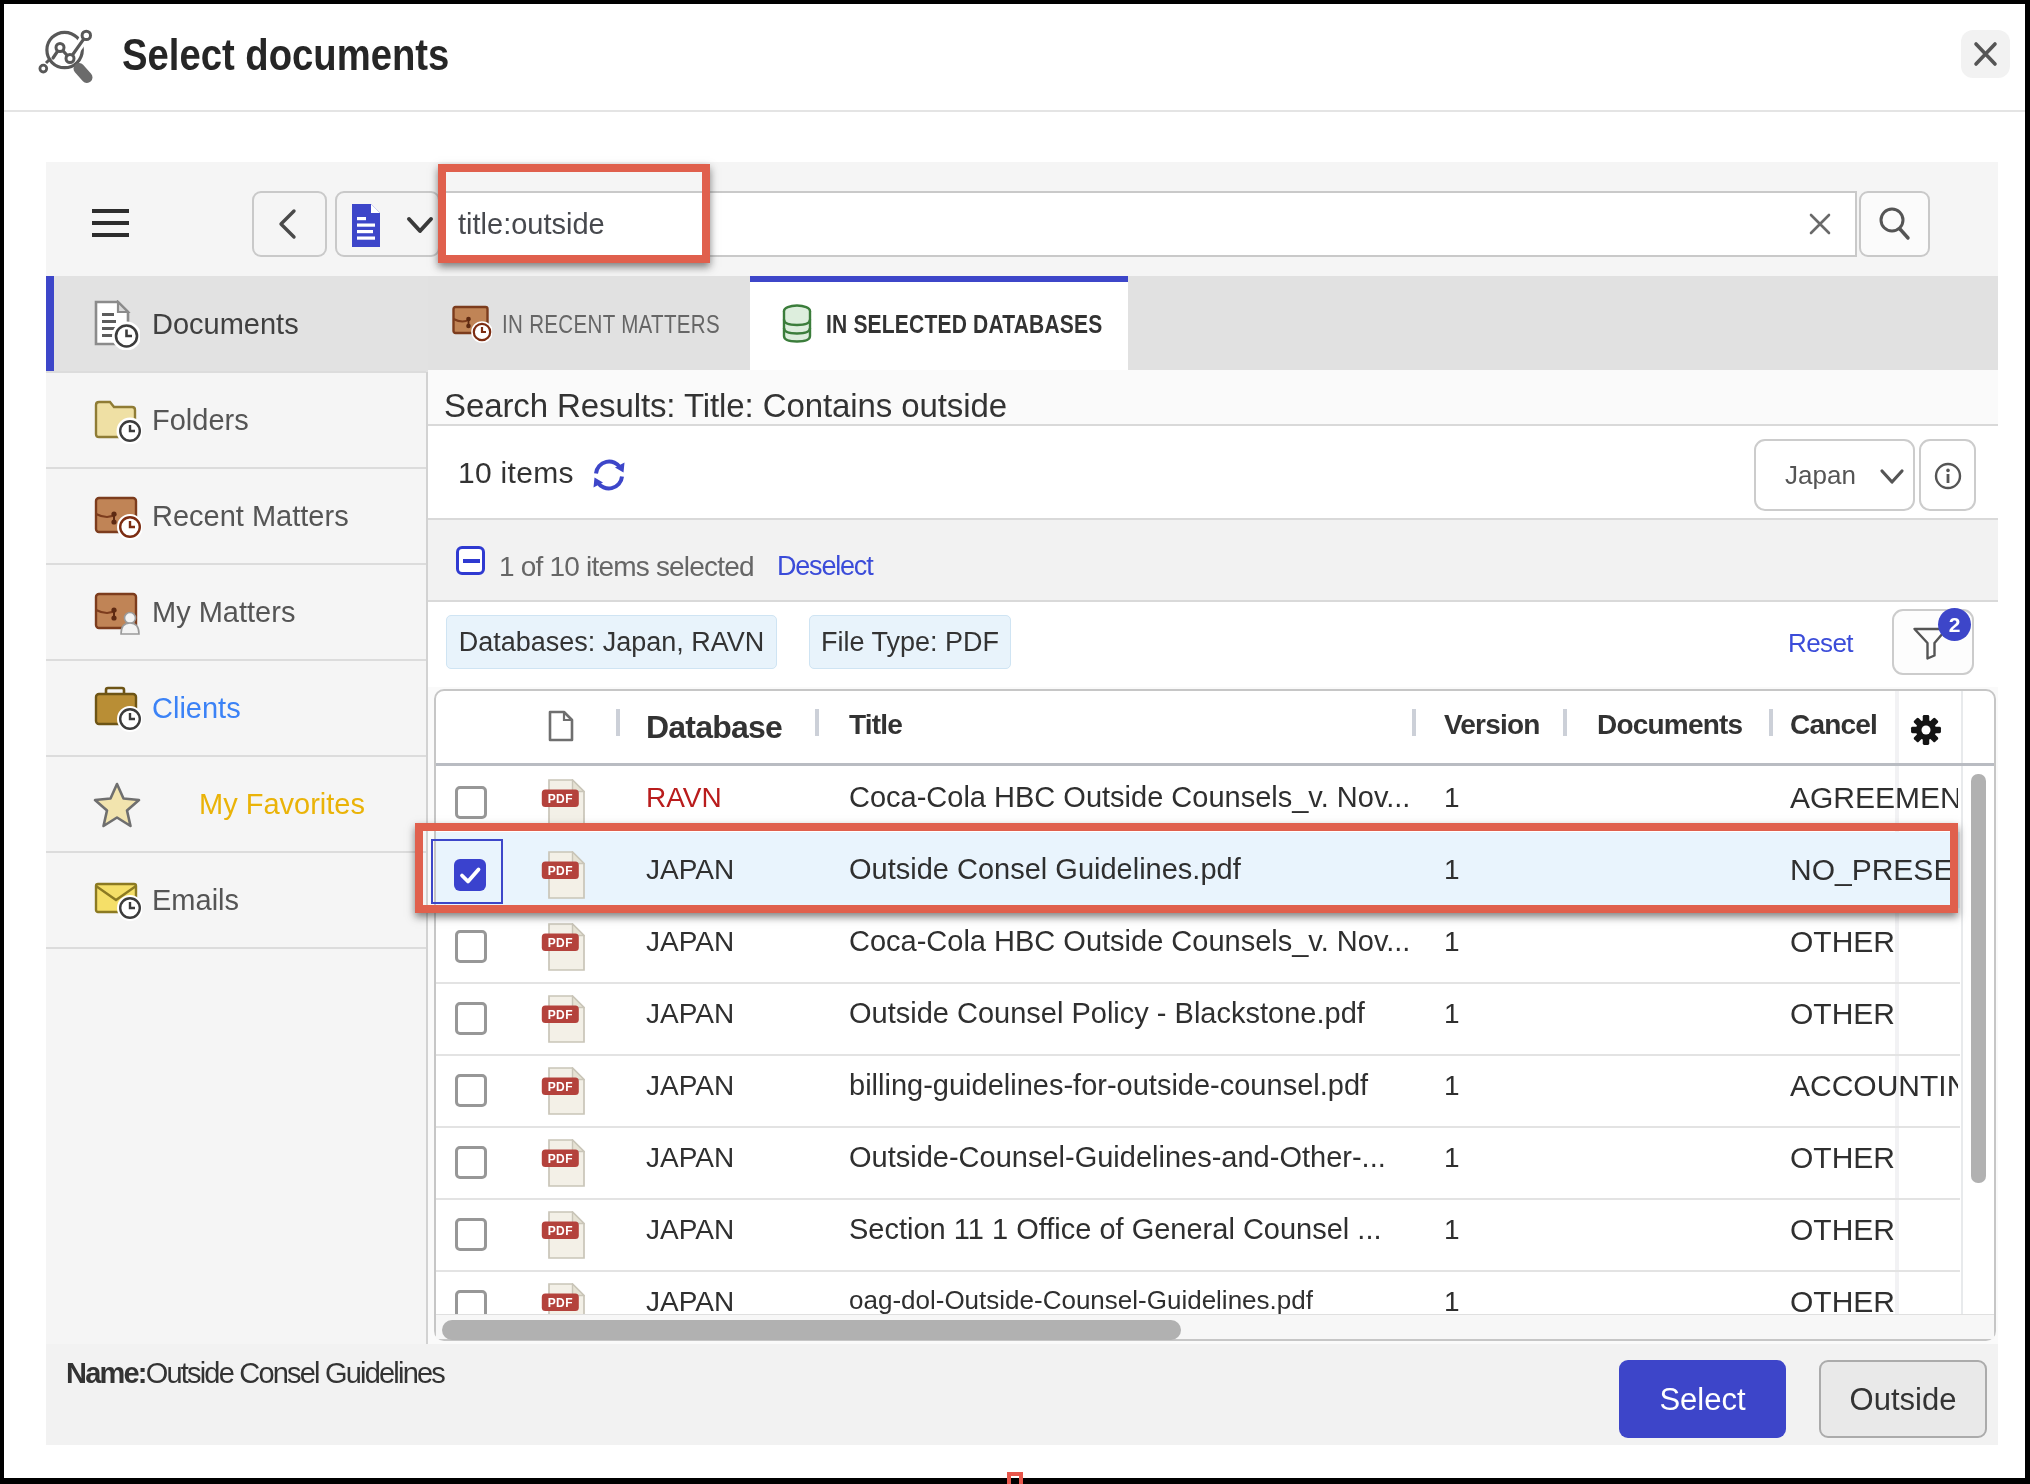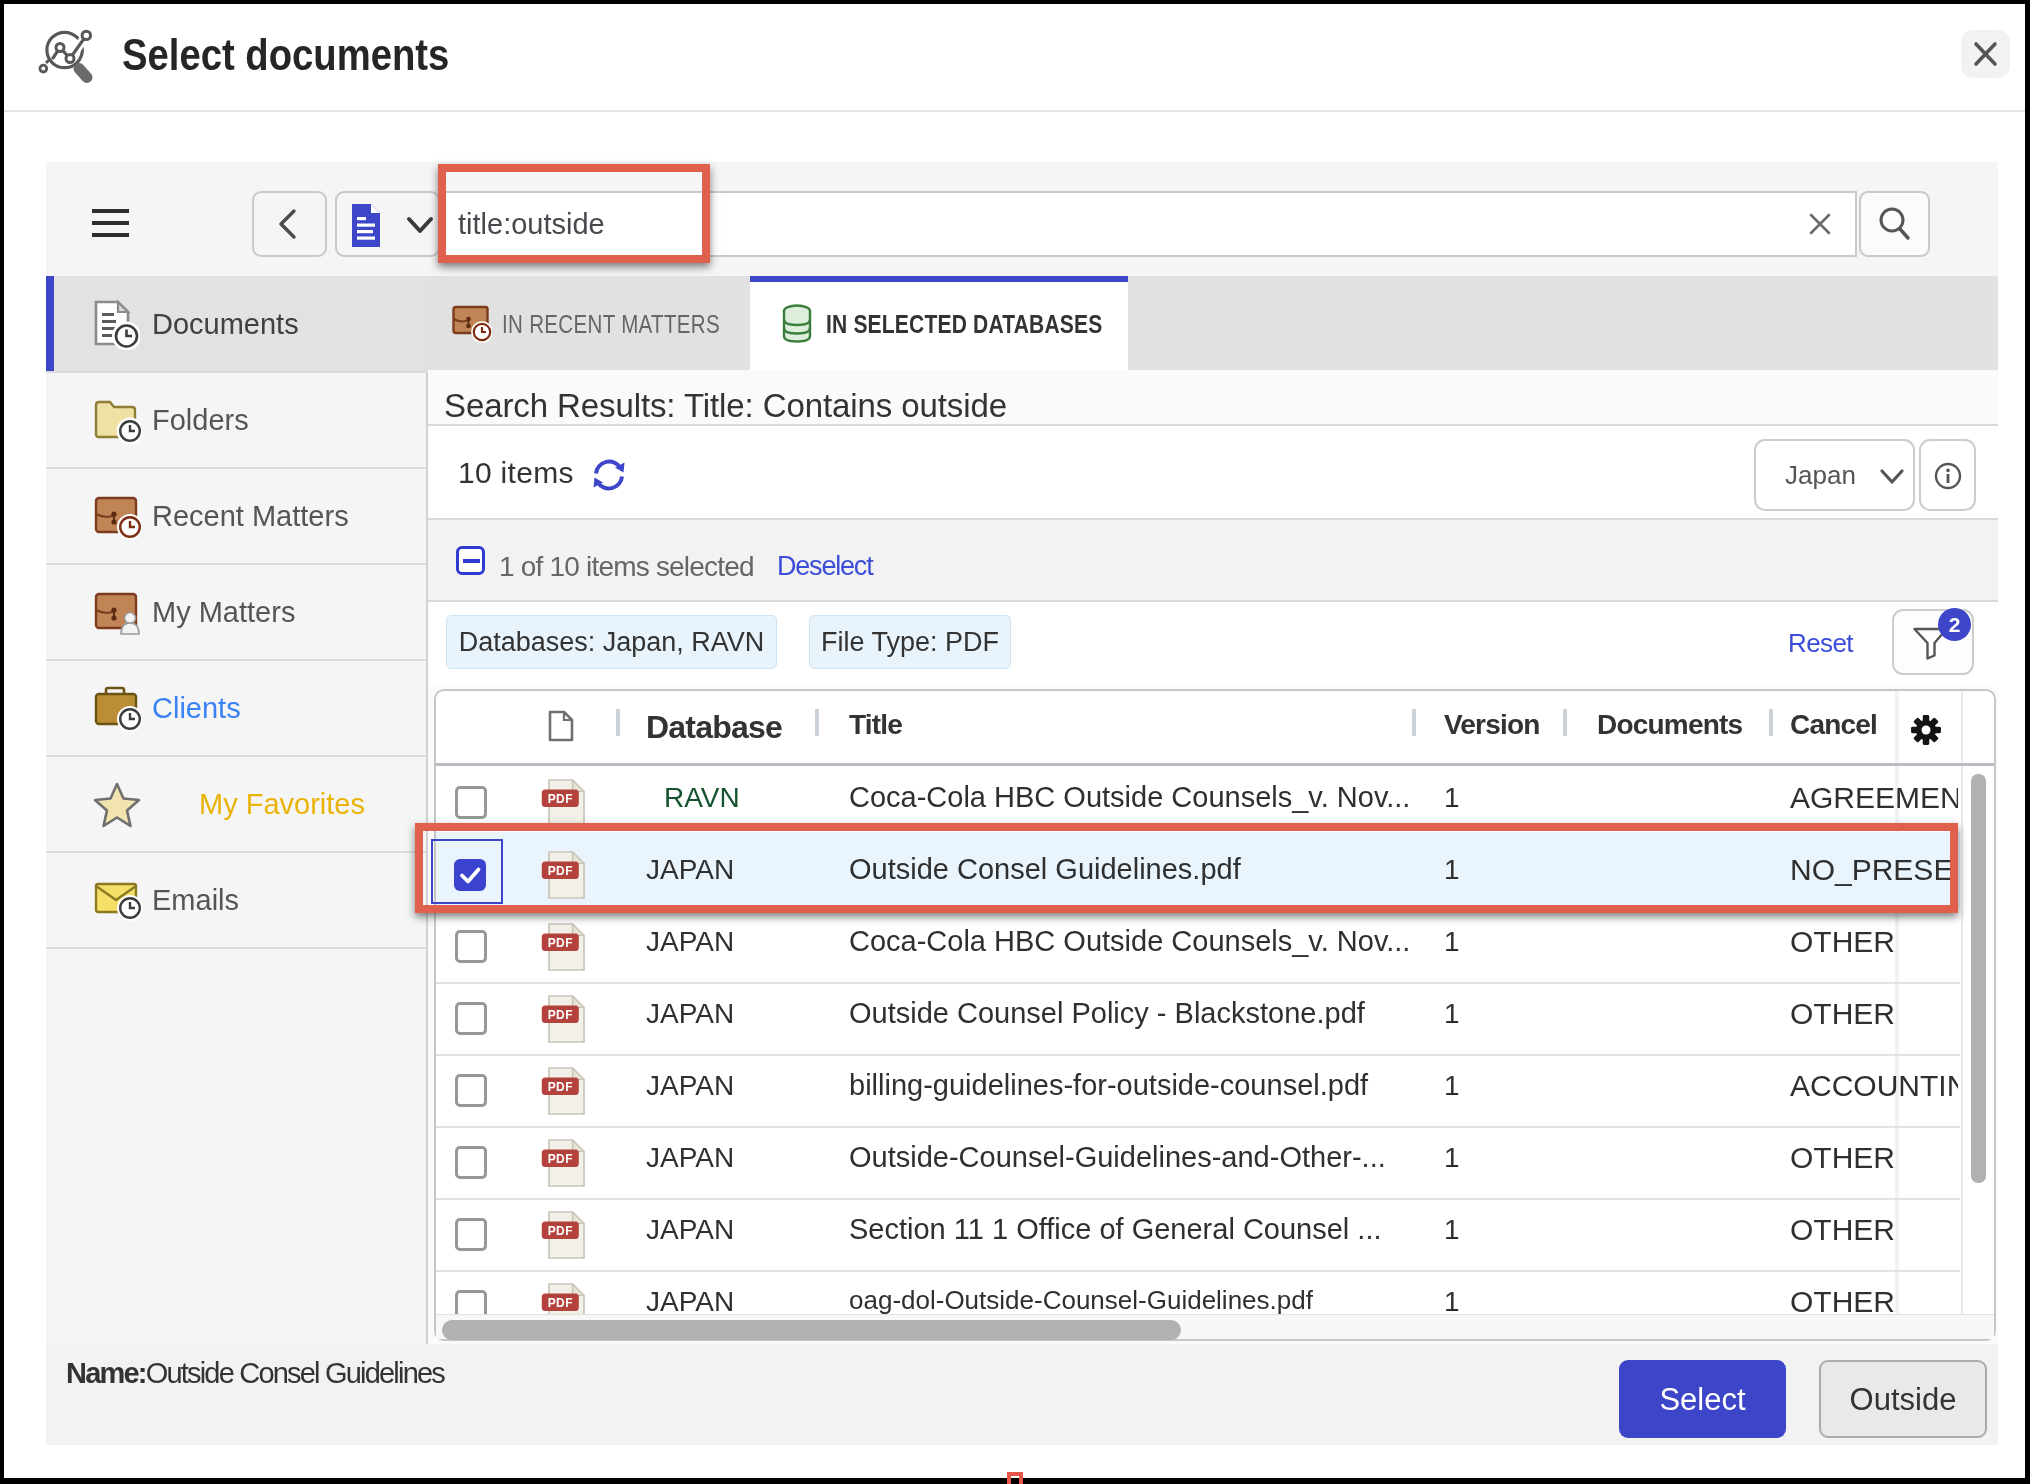--- a/index.html
+++ b/index.html
@@ -247,21 +247,21 @@
   </svg>
   <div class="abs" style="left:0px; top:72px; width:1558px; height:3px; background:#b9bcc2;"></div>
   <div class="abs" style="left:0px; top:141px; width:1524px; height:76px; background:#e9f4fd;"></div>
   <div class="abs" style="left:19px; top:95px; width:32px; height:33px; border:3px solid #979797; border-radius:5px; background:#fff;"></div>
 <svg class="abs" style="left:105px; top:88px;" width="44" height="48" viewBox="0 0 44 48">
   <path d="M8 1 H31.5 L43 12.5 V47 H8 Z" fill="#f3f0e7" stroke="#c9c5b8" stroke-width="1.7"></path>
   <path d="M31.5 1 L43 12.5 H31.5 Z" fill="#e6e2d4" stroke="#c9c5b8" stroke-width="1.4"></path>
   <rect x="0.8" y="10.5" width="37" height="17.5" rx="3.5" fill="#b4423c"></rect>
   <text x="19.3" y="24.2" font-family="Liberation Sans, sans-serif" font-size="12" font-weight="bold" fill="#fff" text-anchor="middle" letter-spacing="0.4">PDF</text>
 </svg>
-  <div class="abs" style="left:210px; top:91px; font-size:28px; color:#14532d;margin-left:18px;">RAVN</div>
+  <div class="abs" style="left:210px; top:91px; font-size:28px; color:#b91c1c;">RAVN</div>
   <div class="abs" style="left:413px; top:90px; font-size:29px; color:#2f2f2f; white-space:nowrap;">Coca-Cola HBC Outside Counsels_v. Nov...</div>
   <div class="abs" style="left:1008px; top:91px; font-size:28px; color:#2f2f2f;">1</div>
   <div class="abs" style="left:1354px; top:90px; width:168px; font-size:30px; color:#2f2f2f; white-space:nowrap; overflow:hidden;">AGREEMENT</div>
   <svg class="abs" style="left:16px; top:166px;" width="38" height="38" viewBox="0 0 38 38">
     <rect x="2" y="2" width="32" height="32" rx="6" fill="#3a42ce"></rect>
     <path d="M10 18.5 L16 24.5 L26.5 12.5" fill="none" stroke="#fff" stroke-width="3.8" stroke-linecap="round" stroke-linejoin="round"></path>
   </svg>
 <svg class="abs" style="left:105px; top:160px;" width="44" height="48" viewBox="0 0 44 48">
   <path d="M8 1 H31.5 L43 12.5 V47 H8 Z" fill="#f3f0e7" stroke="#c9c5b8" stroke-width="1.7"></path>
   <path d="M31.5 1 L43 12.5 H31.5 Z" fill="#e6e2d4" stroke="#c9c5b8" stroke-width="1.4"></path>

